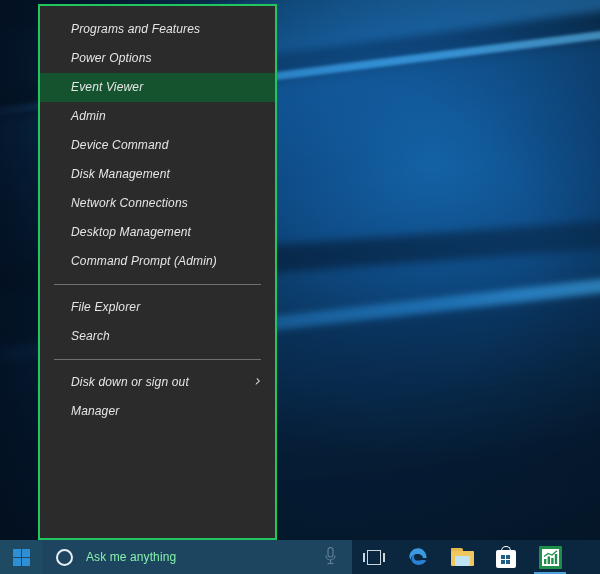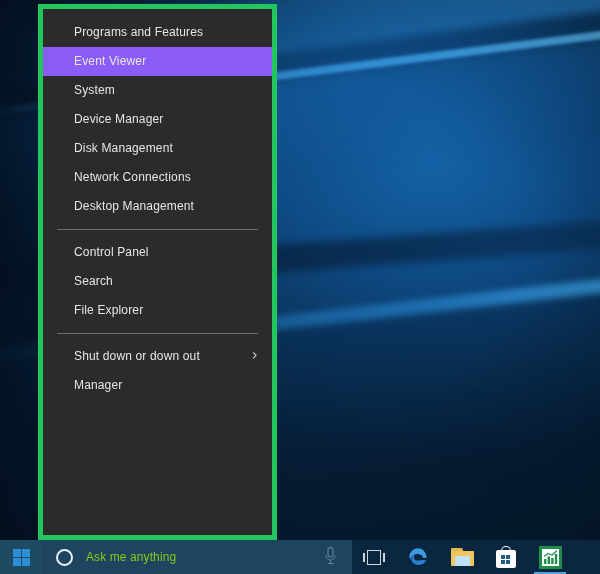--- a/index.html
+++ b/index.html
@@ -88,41 +88,42 @@
     background: linear-gradient(90deg, rgba(2,14,30,.70) 0%, rgba(3,20,40,.30) 60%, rgba(0,0,0,0) 100%);
   }
 
   
   #winx-menu {
     position: absolute;
     left: 38px; top: 4px;
     width: 239px;
     height: 536px;
     background: #2b2b2b;
-    border: 5px solid #22c55e;
+    border: 2px solid #22c55e;
     box-sizing: border-box;
     box-shadow: 0 0 0 0 rgba(0,0,0,0);
     padding-top: 9px;
     z-index: 10;
+    font-style: italic;
   }
   .menu-group { display: block; }
   .menu-item {
     height: 29px;
     line-height: 29px;
     padding-left: 31px;
     padding-right: 10px;
     color: #e6e6e6;
     font-size: 12px;
     white-space: nowrap;
     position: relative;
     cursor: default;
     letter-spacing: .15px;
   }
   .menu-item.selected {
-    background: #8b5cf6;
+    background: #14532d;
   }
   .menu-item .chev {
     position: absolute;
     right: 14px;
     top: 0;
     height: 29px;
     line-height: 27px;
     font-size: 15px;
     color: #cfcfcf;
     font-family: "DejaVu Sans", sans-serif;
@@ -170,21 +171,21 @@
   }
   #cortana-circle {
     width: 17px; height: 17px;
     border: 2px solid #e9eef2;
     border-radius: 50%;
     margin-left: 14px;
     box-sizing: border-box;
   }
   #cortana-text {
     margin-left: 13px;
-    color: #84cc16;
+    color: #86efac;
     font-size: 12px;
     letter-spacing: .1px;
   }
   #mic-icon {
     position: absolute;
     right: 16px;
     top: 7px;
     width: 11px; height: 19px;
   }
 
@@ -298,36 +299,37 @@
   <div class="streak" id="streak-d"></div>
   <div class="streak" id="streak-f"></div>
   <div class="streak" id="streak-e"></div>
   <div id="wall-vig"></div>
   <div id="wall-left"></div>
 </div>
 
 <div id="winx-menu">
     <div class="menu-group">
       <div class="menu-item"><span>Programs and Features</span></div>
+      <div class="menu-item"><span>Power Options</span></div>
       <div class="menu-item selected"><span>Event Viewer</span></div>
-      <div class="menu-item"><span>System</span></div>
-      <div class="menu-item"><span>Device Manager</span></div>
+      <div class="menu-item"><span>Admin</span></div>
+      <div class="menu-item"><span>Device Command</span></div>
       <div class="menu-item"><span>Disk Management</span></div>
       <div class="menu-item"><span>Network Connections</span></div>
       <div class="menu-item"><span>Desktop Management</span></div>
+      <div class="menu-item"><span>Command Prompt (Admin)</span></div>
     </div>
     <div class="menu-sep"></div>
     <div class="menu-group">
-      <div class="menu-item"><span>Control Panel</span></div>
+      <div class="menu-item"><span>File Explorer</span></div>
       <div class="menu-item"><span>Search</span></div>
-      <div class="menu-item"><span>File Explorer</span></div>
     </div>
     <div class="menu-sep"></div>
     <div class="menu-group">
-      <div class="menu-item"><span>Shut down or down out</span><span class="chev">›</span></div>
+      <div class="menu-item"><span>Disk down or sign out</span><span class="chev">›</span></div>
       <div class="menu-item"><span>Manager</span></div>
     </div>
   </div>
 
 <div id="taskbar">
 
   <div id="start-button">
     <div class="win-logo">
       <i></i>
         <i></i>

